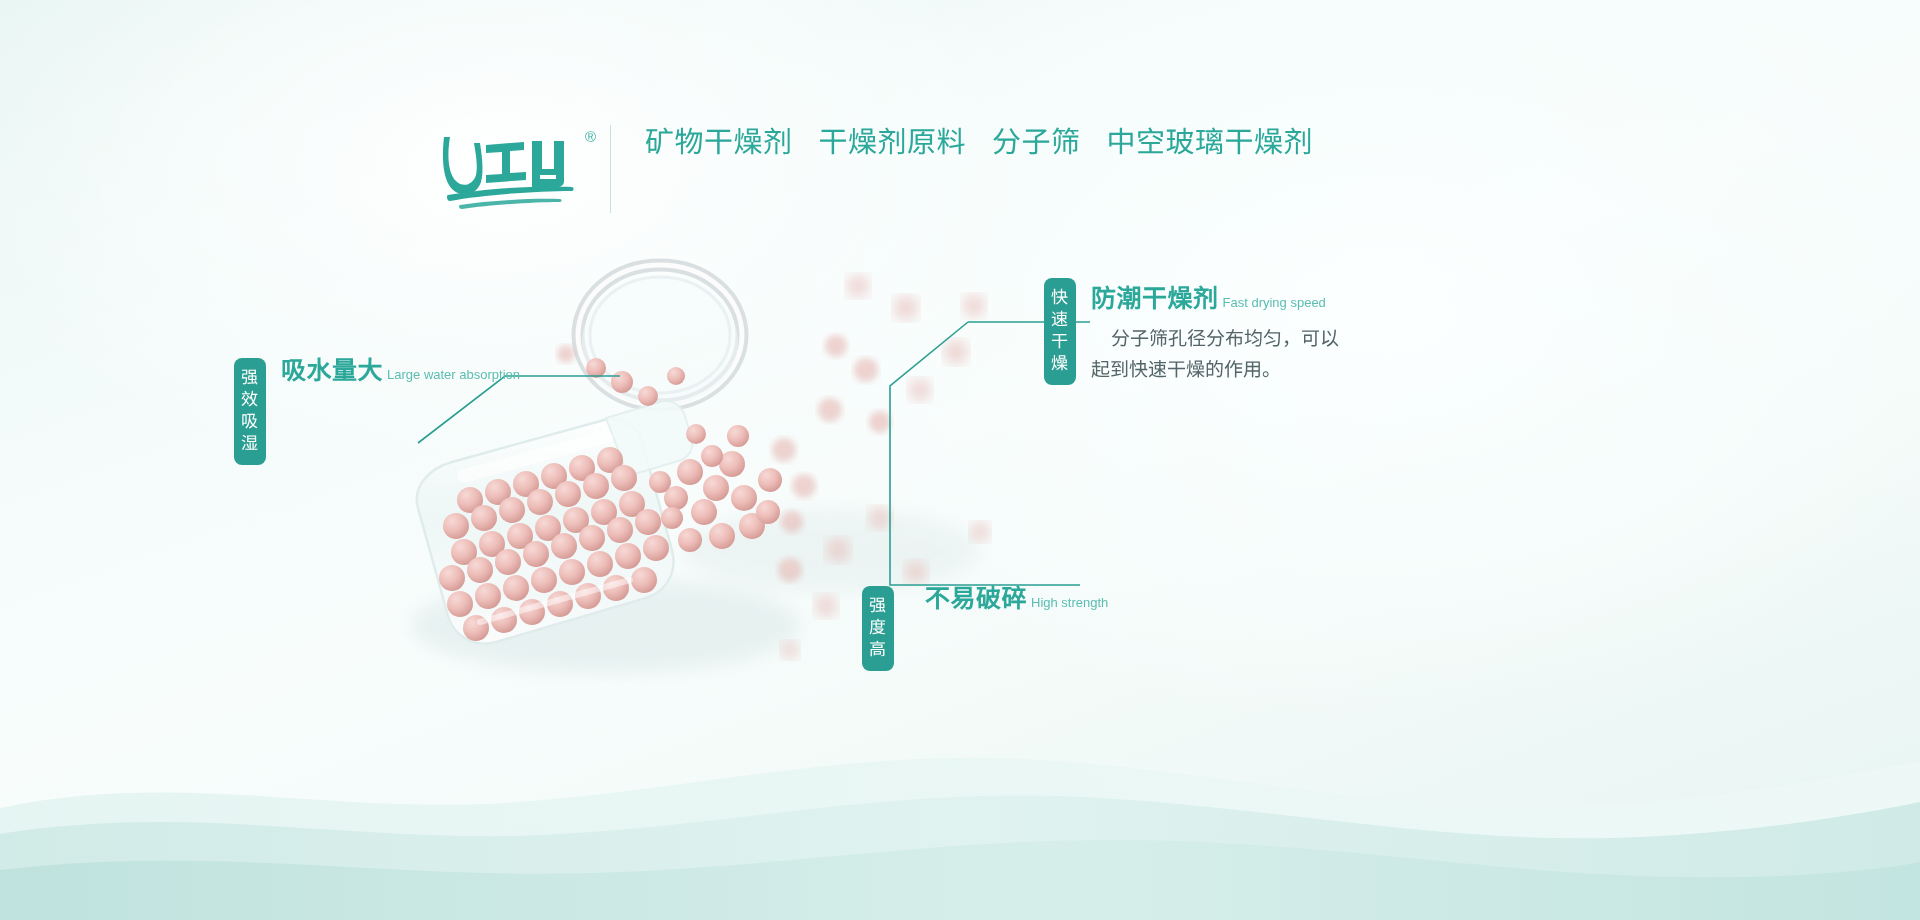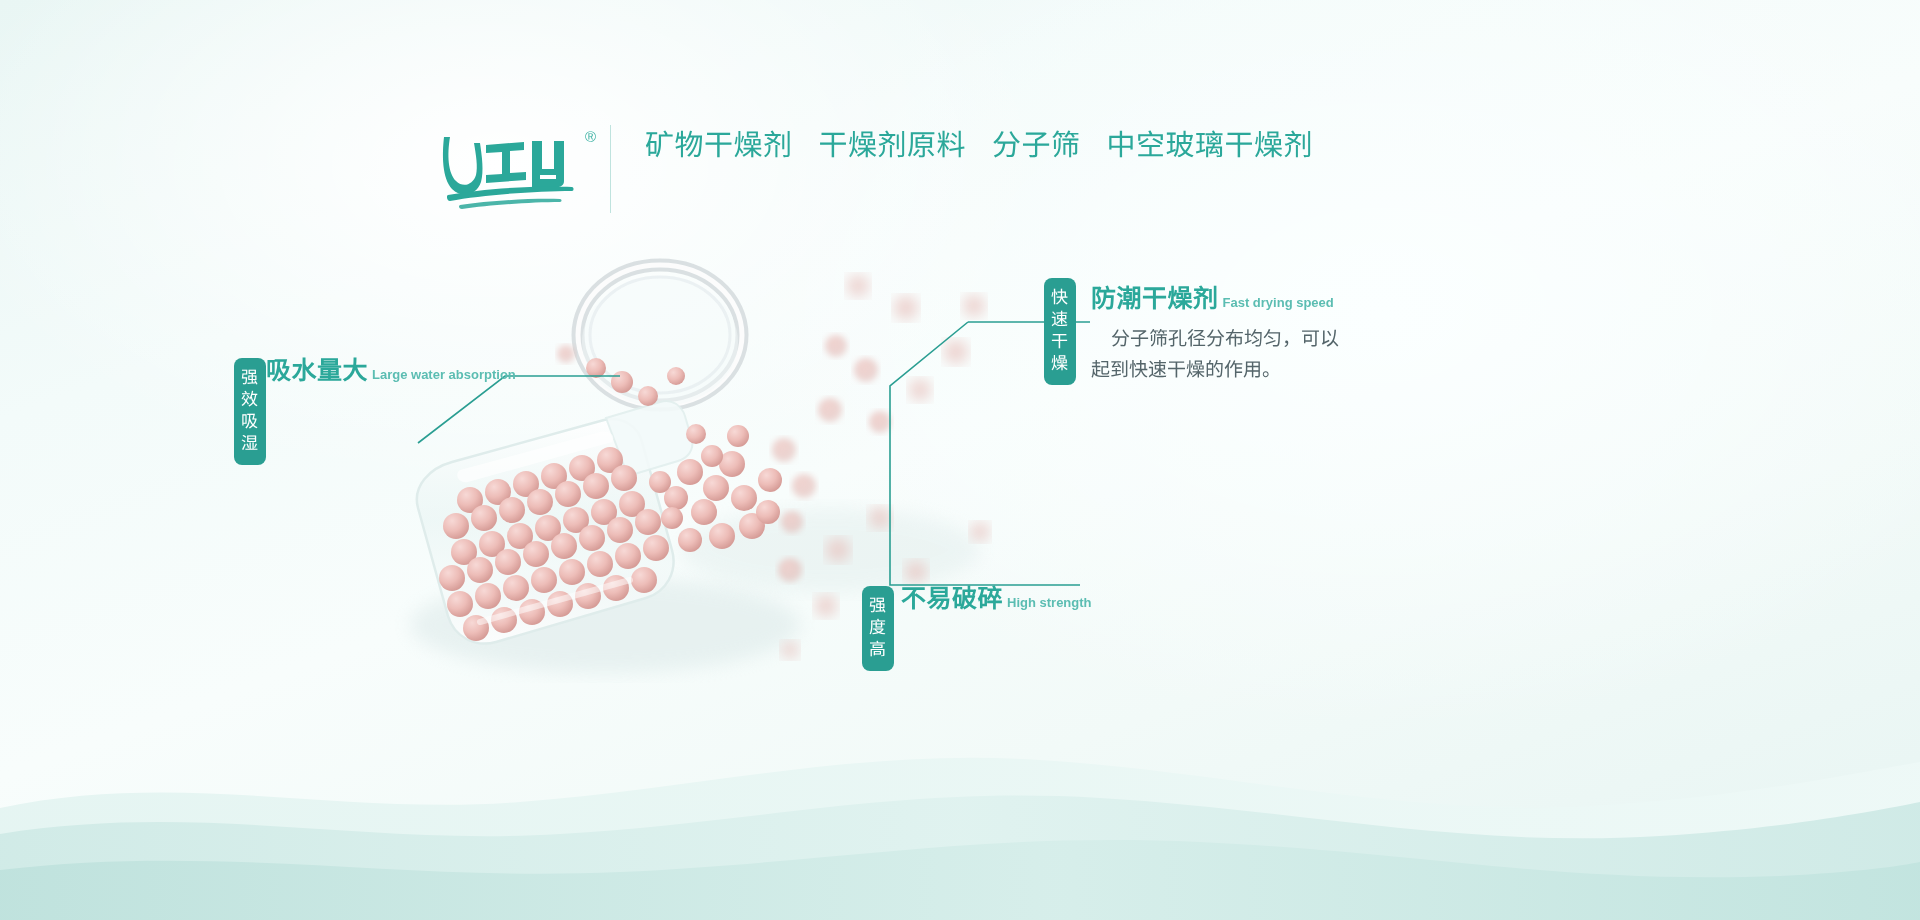--- a/index.html
+++ b/index.html
@@ -21,56 +21,56 @@
   .waves{position:absolute;left:0;bottom:0;width:1920px;height:300px;}
 
   
   .header{position:absolute;left:0;top:0;width:1920px;height:250px;}
   .logo-wrap{position:absolute;left:440px;top:125px;width:150px;height:90px;}
   .logo-reg{position:absolute;left:585px;top:128px;font-size:15px;color:#3fb3a4;}
   .nav-div{position:absolute;left:610px;top:125px;width:1px;height:88px;background:#bfe3de;}
   .nav{position:absolute;left:645px;top:122px;width:820px;}
   .nav-line{
     color:#2ba89a;font-size:29px;line-height:46px;letter-spacing:.5px;white-space:nowrap;
-    font-family:Liberation Serif, serif;font-weight:400;
+    font-family:Liberation Mono, monospace;font-weight:400;
   }
   .nav-line span{margin-right:26px;cursor:pointer;}
   .nav-line span:last-child{margin-right:0;}
 
   
   .photo{position:absolute;left:360px;top:250px;width:1020px;height:460px;}
 
   
   .callout{position:absolute;}
   .tag{
     width:32px;border-radius:8px;background:#2a9e92;color:#fff;
     font-size:17px;line-height:22px;text-align:center;
     padding:9px 0 10px 0;letter-spacing:1px;
     font-family:"Liberation Sans","DejaVu Sans",sans-serif;
   }
   .co-body{}
   .co-title{color:#2ba89a;font-size:25px;font-weight:bold;letter-spacing:.5px;white-space:nowrap;}
-  .co-title .en{font-size:13px;font-weight:bold;color:#5bbdb2;letter-spacing:0;margin-left:4px;}
+  .co-title .en{font-size:13px;font-weight:normal;color:#5bbdb2;letter-spacing:0;margin-left:4px;}
   .co-text{color:#54656a;font-size:19px;line-height:31px;margin-top:9px;white-space:pre-line;}
 
   
   #callout-absorption{left:234px;top:350px;display:flex;align-items:flex-start;}
   #callout-absorption .tag{margin-top:8px;}
-  #callout-absorption .co-body{margin-left:0;}
+  #callout-absorption .co-body{margin-left:15px;}
   #callout-absorption .co-text{text-indent:0;}
 
   
   #callout-speed{left:1044px;top:278px;display:flex;align-items:flex-start;}
   #callout-speed .co-body{margin-left:15px;}
   #callout-speed .co-text{text-indent:20px;}
 
   
   #callout-strength{left:862px;top:578px;display:flex;align-items:flex-start;}
   #callout-strength .tag{margin-top:8px;}
-  #callout-strength .co-body{margin-left:7px;}
+  #callout-strength .co-body{margin-left:31px;}
 
   .leader{position:absolute;left:0;top:0;width:1920px;height:920px;pointer-events:none;}
 </style>
 </head>
 <body>
 
 <div class="stage">
 
   <svg class="waves" viewBox="0 0 1920 300" preserveAspectRatio="none">
     <defs>

